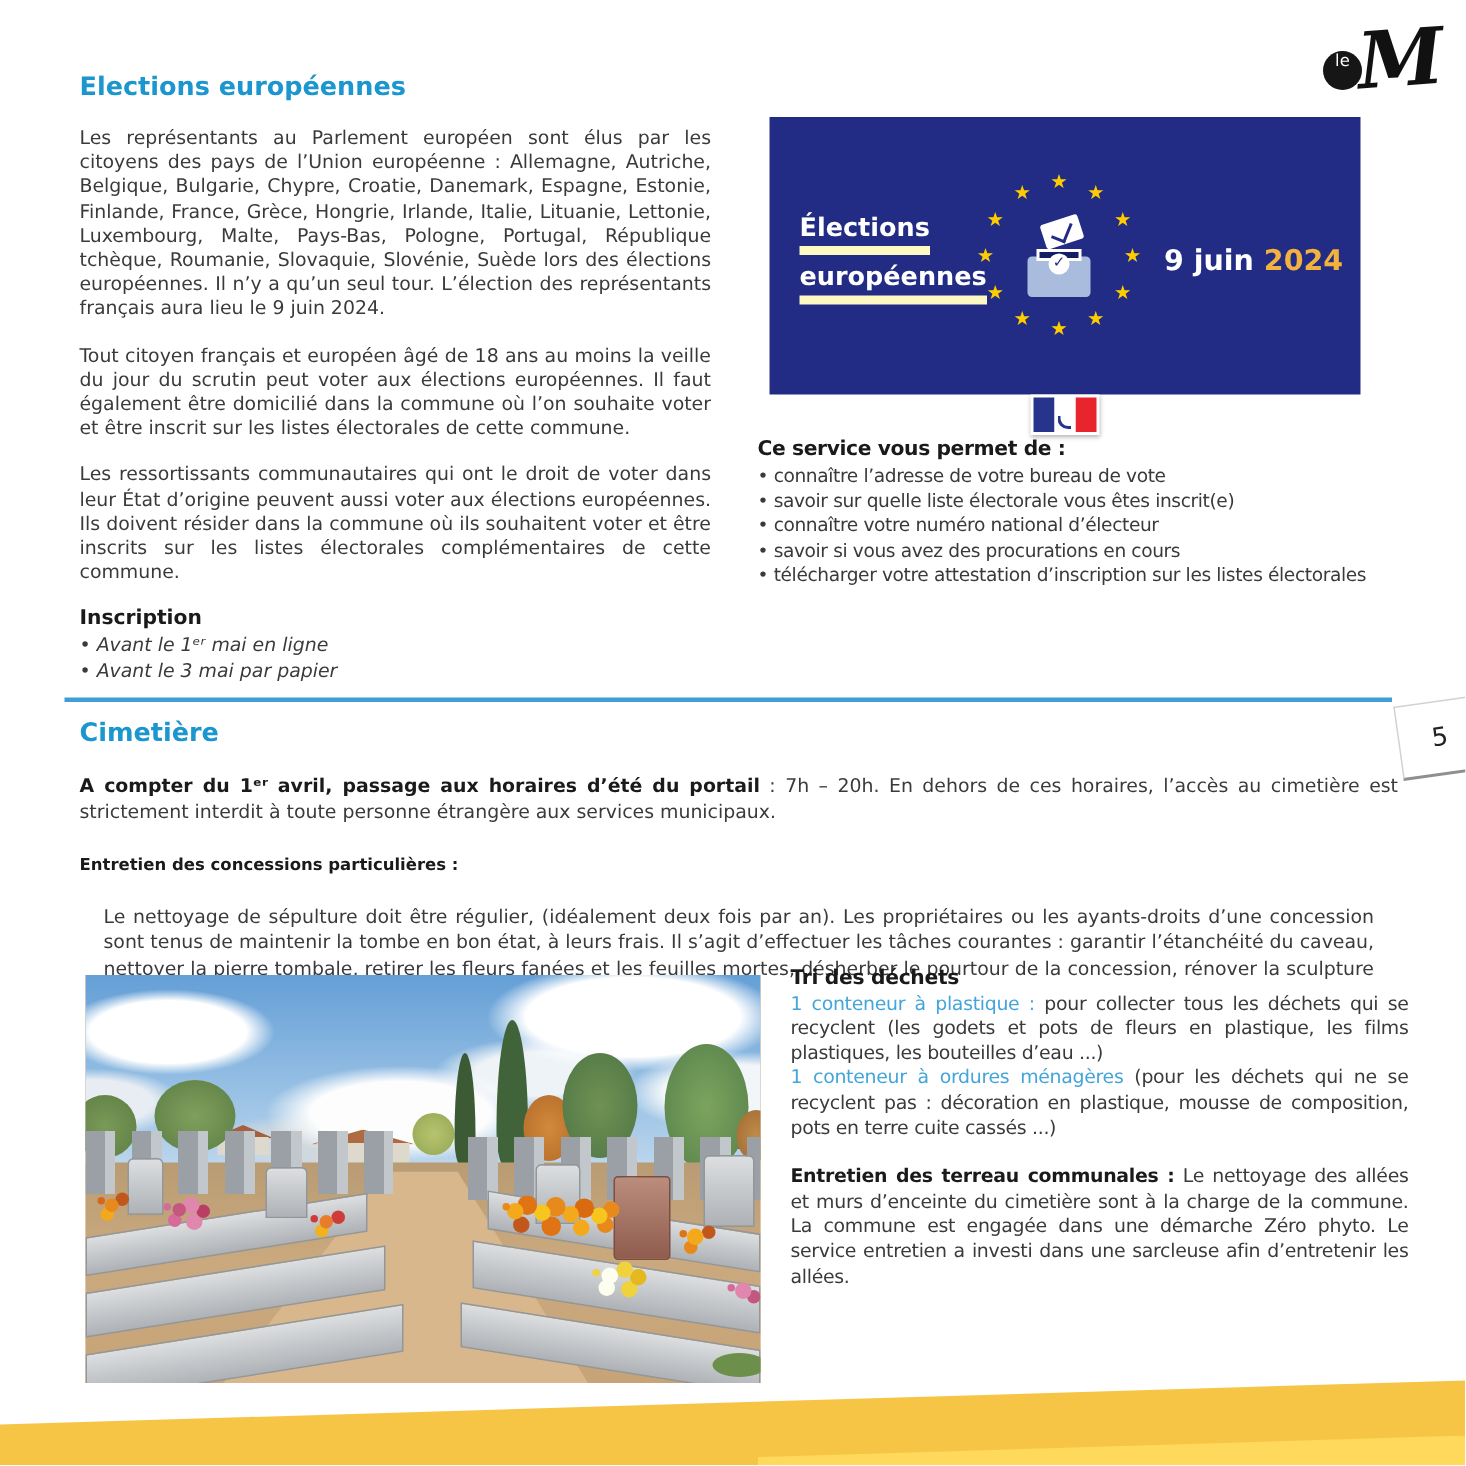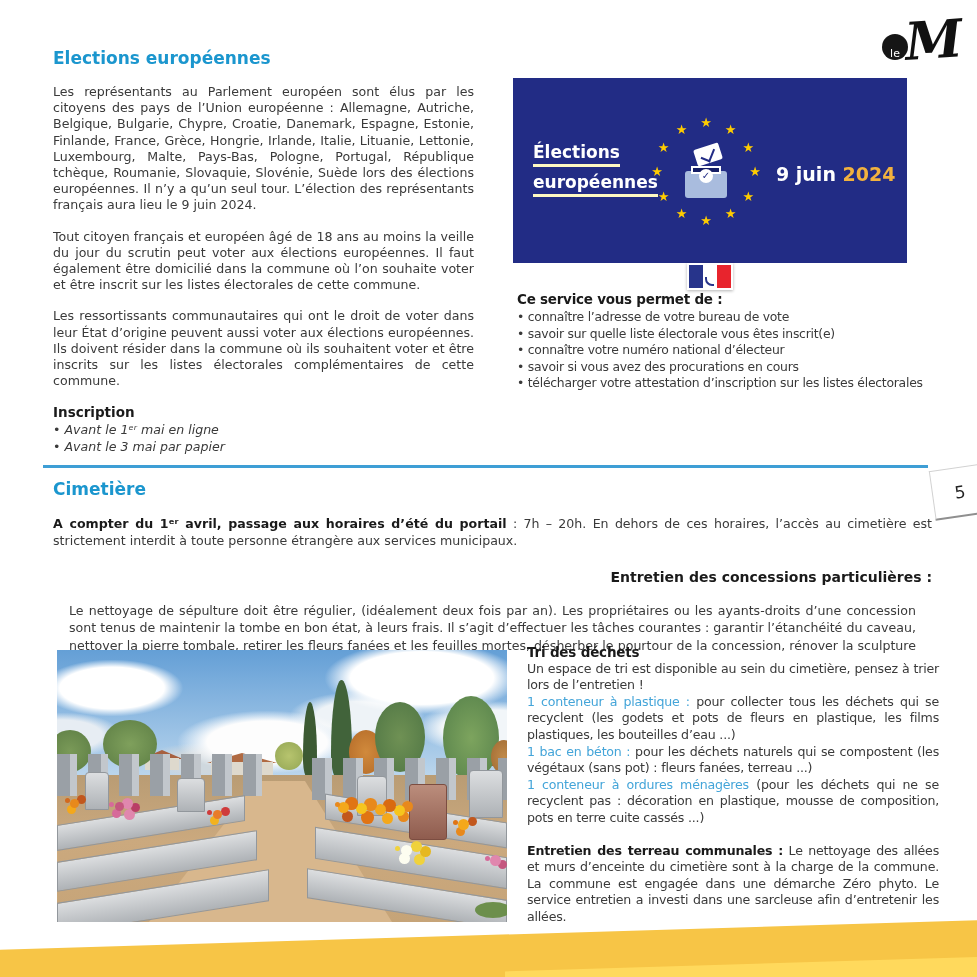--- a/index.html
+++ b/index.html
@@ -2,38 +2,38 @@
 <html><head>
 <meta charset="utf-8">
 <style>
   html,body{margin:0;padding:0;background:#ffffff;}
   .page{position:relative;width:977px;height:977px;background:#ffffff;overflow:hidden;
         font-family:"DejaVu Sans","Liberation Sans",sans-serif;color:#3a3a3a;}
 
   
   .logo{position:absolute;left:882px;top:14px;display:flex;align-items:center;}
   .logo-circle{width:26px;height:26px;border-radius:50%;background:#161616;color:#ffffff;
-               font-size:11px;display:flex;align-items:flex-end;justify-content:center;margin-top:14px;}
+               font-size:11px;display:flex;align-items:flex-start;justify-content:center;margin-top:14px;}
   .logo-m{font-family:"DejaVu Serif","Liberation Serif",serif;font-style:italic;font-weight:bold;
           font-size:52px;line-height:52px;color:#111;margin-left:-3px;transform:rotate(-4deg);}
 
   
   .blue-title{color:#1b96ce;font-size:17px;font-weight:bold;margin:0 0 16px 0;}
   .bold-sub{font-weight:bold;color:#1a1a1a;font-size:13.5px;margin:0;}
 
   
   .col-left{position:absolute;left:53px;top:48px;width:421px;}
   .col-left p{font-size:12.6px;line-height:16.2px;text-align:justify;margin:0 0 15px 0;}
   .bullet-list{margin:2px 0 0 0;padding:0;list-style:none;font-size:12.6px;line-height:16.4px;font-style:italic;}
   .bullet-list li::before{content:"• ";}
 
   
   .eu-banner{position:absolute;left:513px;top:78px;width:394px;height:185px;background:#222c85;}
   .eu-title{position:absolute;left:20px;top:64px;color:#ffffff;font-weight:bold;font-size:17px;}
-  .eu-title span{display:table;padding-bottom:2px;border-bottom:3px solid #fef9c3;margin-bottom:5px;}
+  .eu-title span{display:table;padding-bottom:2px;border-bottom:6px solid #fef9c3;margin-bottom:5px;}
   .eu-date{position:absolute;left:263px;top:85px;font-size:19px;font-weight:bold;color:#ffffff;white-space:nowrap;}
   .eu-date .year{color:#f2b23e;}
   .eu-stars{position:absolute;left:0;top:0;width:100%;height:100%;}
   .eu-star{position:absolute;color:#ffcc00;font-size:13px;transform:translate(-50%,-50%);}
   .ballot{position:absolute;left:172px;top:68px;width:42px;height:52px;}
   .ballot-paper{position:absolute;left:10px;top:0;width:26px;height:17px;background:#ffffff;
                 border-radius:2px;transform:rotate(-18deg);}
   .ballot-paper::after{content:"";position:absolute;left:6px;top:3px;width:12px;height:8px;
                 border-left:2px solid #222c85;border-bottom:2px solid #222c85;transform:rotate(-50deg);}
   .ballot-box{position:absolute;left:0;bottom:0;width:42px;height:27px;background:#a9bcde;border-radius:3px;}
@@ -45,37 +45,37 @@
   
   .fr-flag{position:absolute;left:687px;top:263px;width:46px;height:27px;background:#ffffff;
            box-shadow:0 1px 3px rgba(0,0,0,.3);display:flex;padding:2px;box-sizing:border-box;}
   .fr-b{flex:1;background:#27348b;}
   .fr-w{flex:1;background:#ffffff;position:relative;}
   .fr-w i{position:absolute;left:2px;bottom:2px;width:7px;height:7px;border-left:2px solid #27348b;
           border-bottom:2px solid #27348b;border-radius:0 0 0 7px;}
   .fr-r{flex:1;background:#e8242d;}
 
   
-  .service{position:absolute;left:517px;top:291px;width:448px;letter-spacing:-0.25px;}
+  .service{position:absolute;left:505px;top:291px;width:448px;letter-spacing:-0.25px;}
   .service-title{font-weight:bold;color:#1a1a1a;font-size:13.5px;margin:0 0 2px 0;}
   .service ul{margin:0;padding:0;list-style:none;font-size:12.4px;line-height:16.6px;}
   .service li::before{content:"• ";}
 
   
   .divider{position:absolute;left:43px;top:465px;width:885px;height:3px;background:#3e9ed5;}
   .page-tab{position:absolute;left:932px;top:467px;width:54px;height:47px;background:#ffffff;
             border:1px solid #d2d2d2;border-bottom:2px solid #8f8f8f;transform:rotate(-8deg);
             display:flex;align-items:center;justify-content:center;font-size:17px;color:#222;}
 
   
   .cim{position:absolute;left:53px;top:479px;width:879px;}
   .cim p{font-size:12.6px;line-height:17.4px;text-align:justify;margin:16px;}
   .cim .intro{margin:0 0 18px 0;}
   .cim .intro b{color:#1a1a1a;}
-  .concessions-title{font-weight:bold;color:#1a1a1a;font-size:14px;margin:0;line-height:18px;text-align:right;}
+  .concessions-title{font-weight:bold;color:#1a1a1a;font-size:11px;margin:0;line-height:18px;}
 
   
   .tri{position:absolute;left:527px;top:644px;width:412px;font-size:12.6px;line-height:16.6px;letter-spacing:-0.2px;}
   .tri p{margin:0;text-align:justify;}
   .tri-title{font-weight:bold;color:#1a1a1a;font-size:13.5px;}
   .link-blue{color:#44a5d9;}
   .communales{margin-top:16px !important;}
   .communales b{color:#1a1a1a;}
 
   
@@ -233,23 +233,21 @@
     <div class="ph-shape ph-flowers" style="left:8px;top:148px;background:#d2691e;box-shadow:7px 3px 0 2px #e8891c,14px -1px 0 2px #c2571d,4px 9px 0 2px #f4a81b;"></div>
     <div class="ph-shape ph-flowers" style="left:338px;top:196px;background:#f0d23c;box-shadow:9px 2px 0 3px #fdfdf0,19px -2px 0 3px #f0d23c,28px 3px 0 3px #e6b81f,7px 10px 0 3px #fdfdf0,22px 11px 0 3px #f0d23c;"></div>
     <div class="ph-shape ph-flowers" style="left:396px;top:170px;background:#e07414;box-shadow:8px 2px 0 3px #f4a81b,17px -1px 0 2px #c2571d,5px 9px 0 2px #e8891c;"></div>
     <div class="ph-shape ph-flowers" style="left:428px;top:206px;background:#d66a9a;box-shadow:8px 2px 0 3px #e087ae,15px 6px 0 2px #c4577f;"></div>
     <div class="ph-shape ph-flowers" style="left:150px;top:160px;background:#cf3b3b;box-shadow:8px 2px 0 2px #e87c2a,16px -1px 0 2px #cf3b3b,5px 8px 0 2px #f2b21f;"></div>
     <div class="ph-shape ph-tree" style="left:418px;top:252px;width:36px;height:16px;background:#6c8f4c;"></div>
   </div>
 
   <div class="tri">
     <h4 class="tri-title" style="margin:0;">Tri des déchets</h4>
-    <p>Un espace de tri est disponible au sein du cimetière, pensez à trier lors de l’entretien !</p>
     <p><span class="link-blue">1 conteneur à plastique :</span><span> pour collecter tous les déchets qui se recyclent (les godets et pots de fleurs en plastique, les films plastiques, les bouteilles d’eau ...)</span></p>
-    <p><span class="link-blue">1 bac en béton :</span><span> pour les déchets naturels qui se compostent (les végétaux (sans pot) : fleurs fanées, terreau ...)</span></p>
     <p><span class="link-blue">1 conteneur à ordures ménagères</span><span> (pour les déchets qui ne se recyclent pas : décoration en plastique, mousse de composition, pots en terre cuite cassés ...)</span></p>
     <p class="communales"><b>Entretien des terreau communales :</b><span> Le nettoyage des allées et murs d’enceinte du cimetière sont à la charge de la commune. La commune est engagée dans une démarche Zéro phyto. Le service entretien a investi dans une sarcleuse afin d’entretenir les allées.</span></p>
   </div>
 
   <div class="wave"></div>
   <div class="wave2"></div>
 
 </div>
 
 </body></html>

